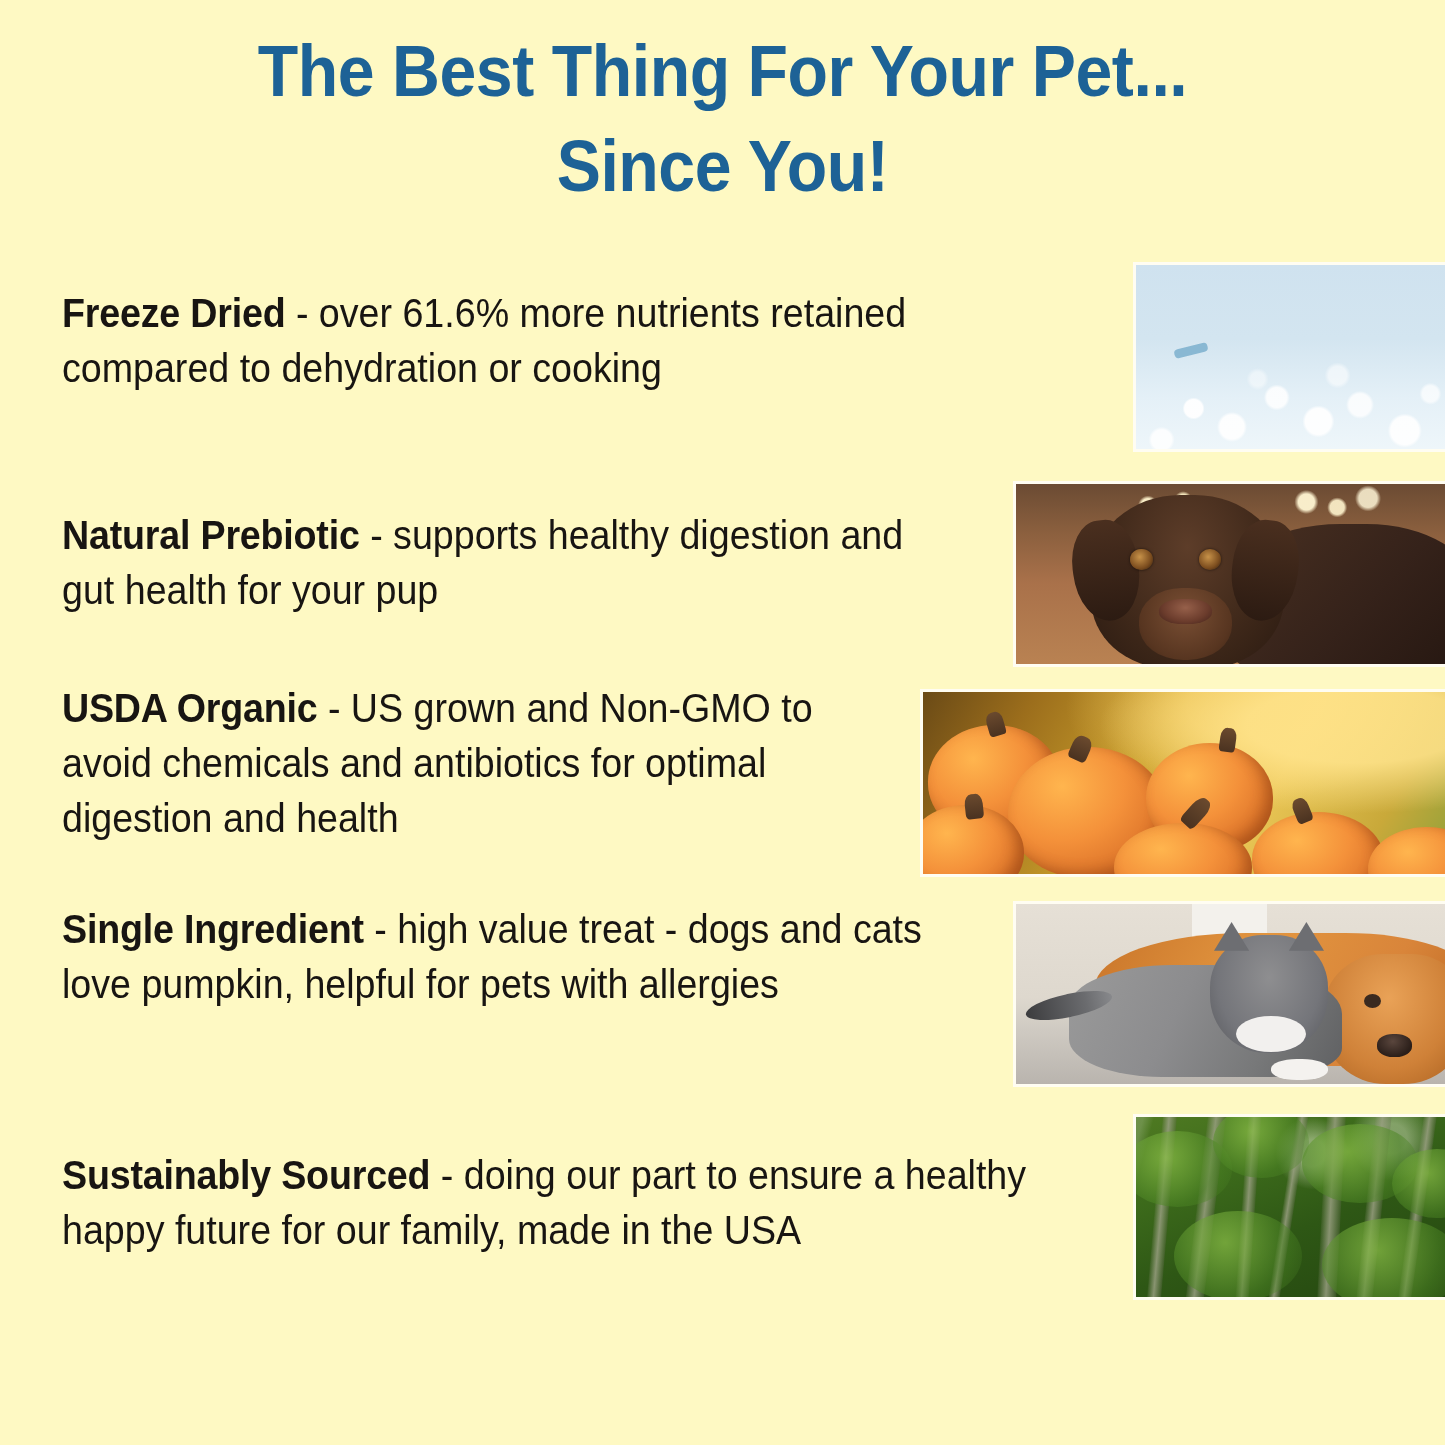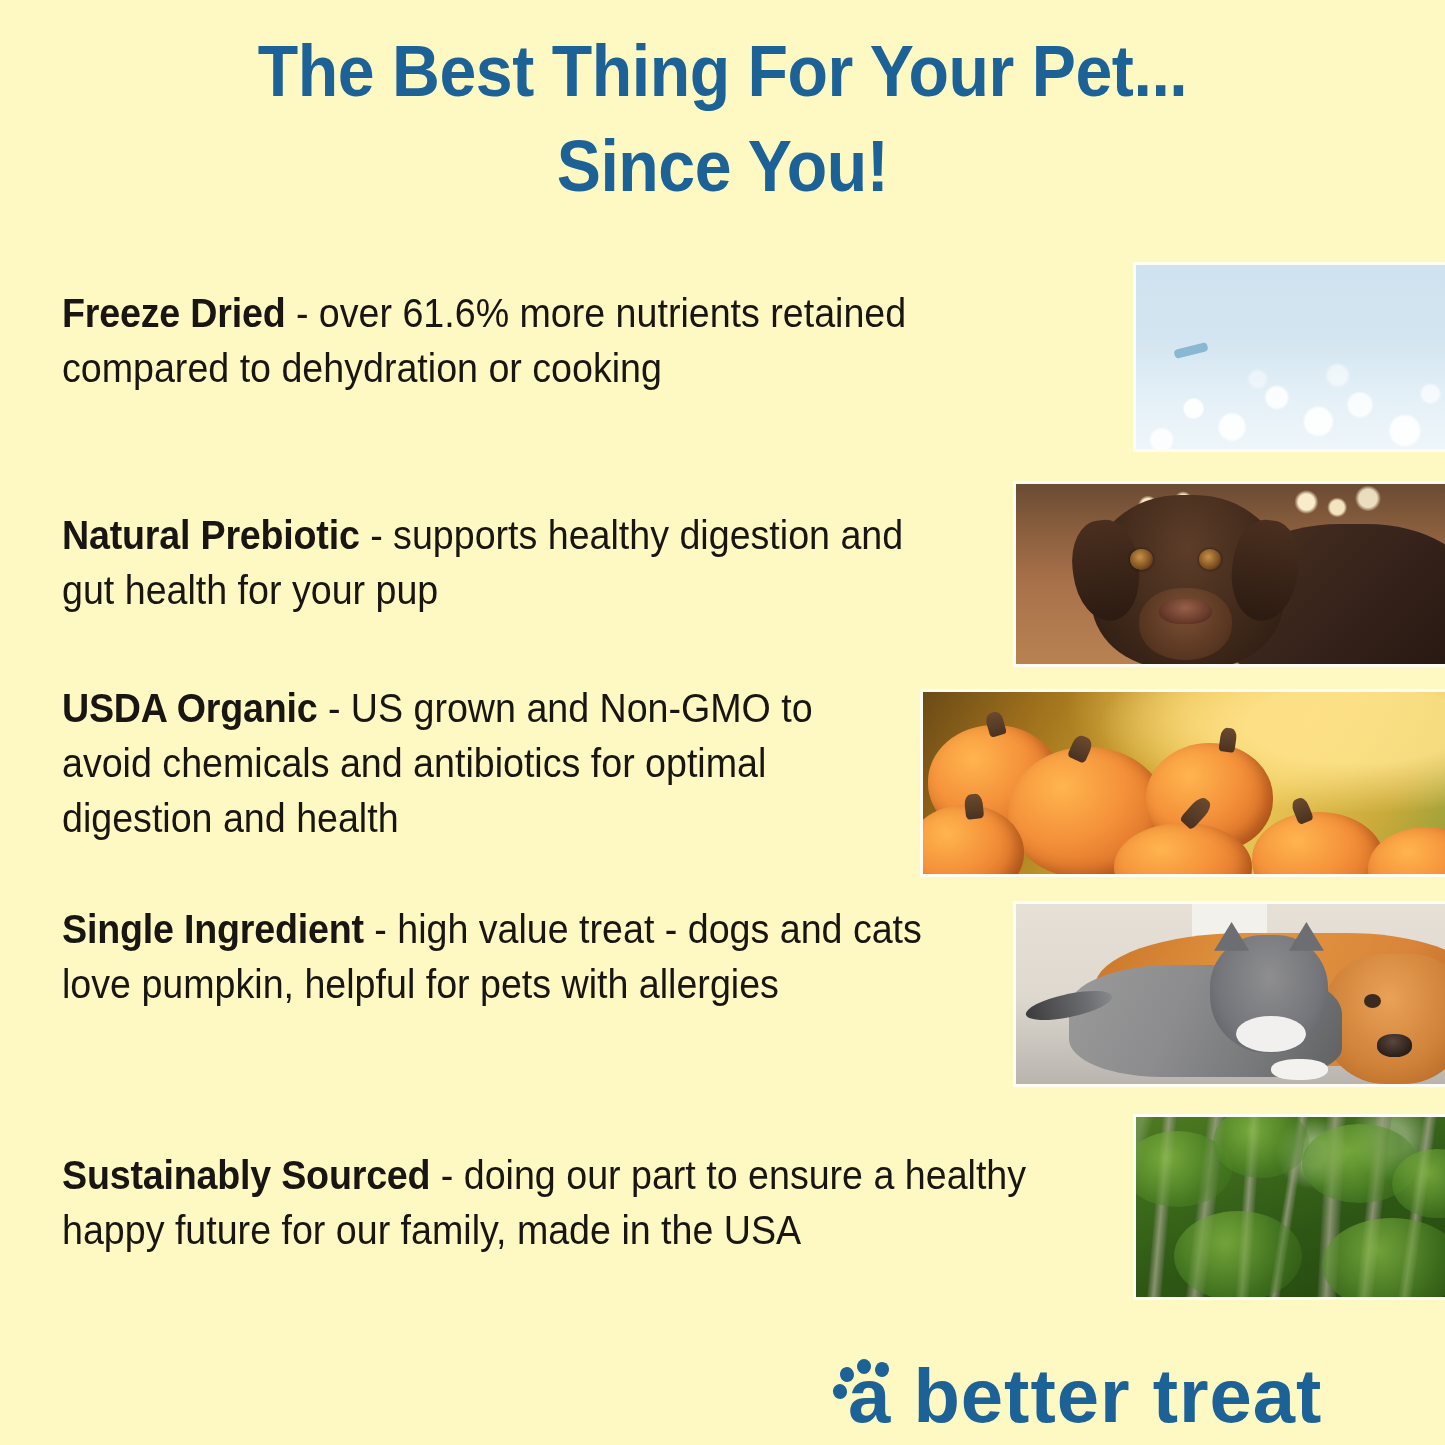--- a/index.html
+++ b/index.html
@@ -395,23 +395,14 @@
     <div class="trunk" style="left:72%; width:5%;   transform:rotate(6deg);"></div>
     <div class="trunk" style="left:86%; width:4%;   transform:rotate(8deg);"></div>
     <div class="leafy" style="left:-4%; top:8%;  width:34%; height:42%;"></div>
     <div class="leafy" style="left:24%; top:-6%; width:30%; height:40%;"></div>
     <div class="leafy" style="left:52%; top:4%;  width:36%; height:44%;"></div>
     <div class="leafy" style="left:12%; top:52%; width:40%; height:50%;"></div>
     <div class="leafy" style="left:58%; top:56%; width:44%; height:52%;"></div>
     <div class="leafy" style="left:80%; top:18%; width:28%; height:38%;"></div>
   </div>
 
-  <div class="logo">
-    <div class="logo-paw">
-      <div class="bean" style="left:1px;  top:26px; width:14px; height:15px; transform:rotate(-20deg);"></div>
-      <div class="bean" style="left:8px;  top:9px;  width:14px; height:15px; transform:rotate(-12deg);"></div>
-      <div class="bean" style="left:25px; top:1px;  width:14px; height:15px;"></div>
-      <div class="bean" style="left:43px; top:4px;  width:14px; height:15px; transform:rotate(12deg);"></div>
-    </div>
-    <div class="logo-text">a better treat</div>
-  </div>
 
 </div>
 
 </body></html>

